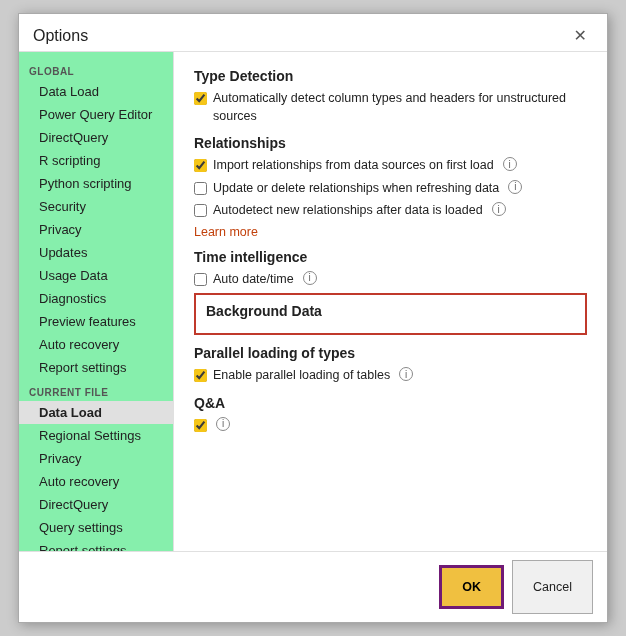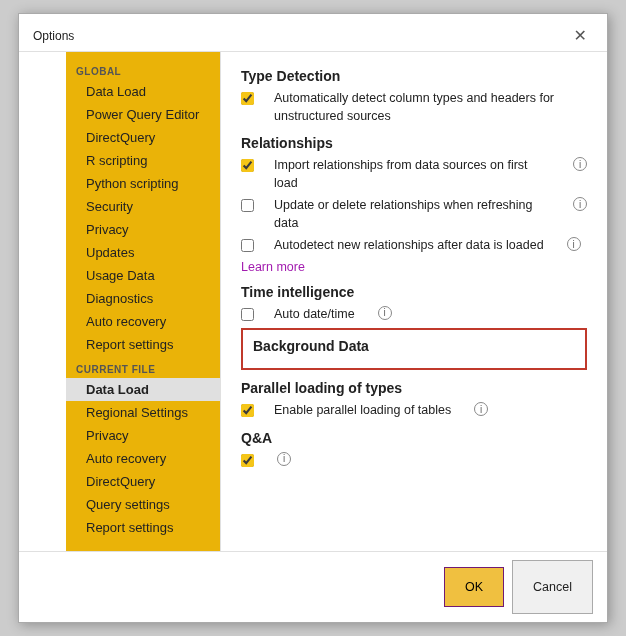--- a/index.html
+++ b/index.html
@@ -22,46 +22,45 @@
       display: flex;
       flex-direction: column;
     }
     .dialog-titlebar {
       display: flex;
       justify-content: space-between;
       align-items: center;
       padding: 10px 14px 4px 14px;
     }
     .dialog-title {
-      font-size: 12px;
+      font-size: 16px;
       font-weight: 300;
       color: #222;
     }
     .close-btn {
       cursor: pointer;
       font-size: 16px;
       color: #555;
       background: none;
       border: none;
       padding: 2px 6px;
     }
     .dialog-body {
       display: flex;
       flex: 1;
       overflow: hidden;
       border-top: 1px solid #e0e0e0;
     }
     .sidebar {
       width: 155px;
       min-width: 155px;
-      background: #eab308;
+      background: #86efac;
       border-right: 1px solid #e0e0e0;
       overflow-y: auto;
       padding-top: 6px;
-      margin-left: 47px;
     }
     .sidebar-section-label {
       font-size: 10px;
       font-weight: 700;
       color: #555;
       padding: 8px 10px 3px 10px;
       letter-spacing: 0.5px;
       text-transform: uppercase;
     }
     .sidebar-item {
@@ -85,21 +84,21 @@
       font-weight: 600;
       color: #222;
       margin-bottom: 6px;
       margin-top: 10px;
     }
     .section-title:first-child { margin-top: 0; }
     .checkbox-row {
       display: flex;
       align-items: flex-start;
       margin-bottom: 5px;
-      gap: 20px;
+      gap: 6px;
       font-size: 12.5px;
       color: #222;
     }
     .checkbox-row input[type=checkbox] {
       margin-top: 2px;
       accent-color: #f5c518;
       width: 13px;
       height: 13px;
       flex-shrink: 0;
     }
@@ -111,21 +110,21 @@
       height: 14px;
       border: 1px solid #888;
       border-radius: 50%;
       font-size: 10px;
       color: #666;
       margin-left: 3px;
       cursor: pointer;
       flex-shrink: 0;
     }
     .learn-more {
-      color: #a21caf;
+      color: #c2410c;
       font-size: 12.5px;
       cursor: pointer;
       text-decoration: none;
       display: block;
       margin-bottom: 8px;
     }
     .highlighted-box {
       border: 2px solid #c0392b;
       padding: 8px 10px;
       margin-bottom: 8px;
@@ -134,26 +133,27 @@
     .dialog-footer {
       display: flex;
       justify-content: flex-end;
       align-items: center;
       padding: 8px 14px;
       border-top: 1px solid #e0e0e0;
       gap: 8px;
     }
     .btn-ok {
       background: #f0c040;
-      border: 1px solid #701a75;
+      border: 3px solid #701a75;
       color: #000;
       padding: 12px 20px;
       font-size: 12.5px;
       cursor: pointer;
       min-width: 60px;
+      font-weight: bold;
     }
     .btn-cancel {
       background: #f0f0f0;
       border: 1px solid #aaa;
       color: #222;
       padding: 19px 20px;
       font-size: 12.5px;
       cursor: pointer;
       min-width: 60px;
     }
@@ -176,20 +176,21 @@
       <div class="sidebar-item">Data Load</div>
       <div class="sidebar-item">Power Query Editor</div>
       <div class="sidebar-item">DirectQuery</div>
       <div class="sidebar-item">R scripting</div>
       <div class="sidebar-item">Python scripting</div>
       <div class="sidebar-item">Security</div>
       <div class="sidebar-item">Privacy</div>
       <div class="sidebar-item">Updates</div>
       <div class="sidebar-item">Usage Data</div>
       <div class="sidebar-item">Diagnostics</div>
+      <div class="sidebar-item">Preview features</div>
       <div class="sidebar-item">Auto recovery</div>
       <div class="sidebar-item">Report settings</div>
 
       <div class="sidebar-section-label">CURRENT FILE</div>
       <div class="sidebar-item active">Data Load</div>
       <div class="sidebar-item">Regional Settings</div>
       <div class="sidebar-item">Privacy</div>
       <div class="sidebar-item">Auto recovery</div>
       <div class="sidebar-item">DirectQuery</div>
       <div class="sidebar-item">Query settings</div>

